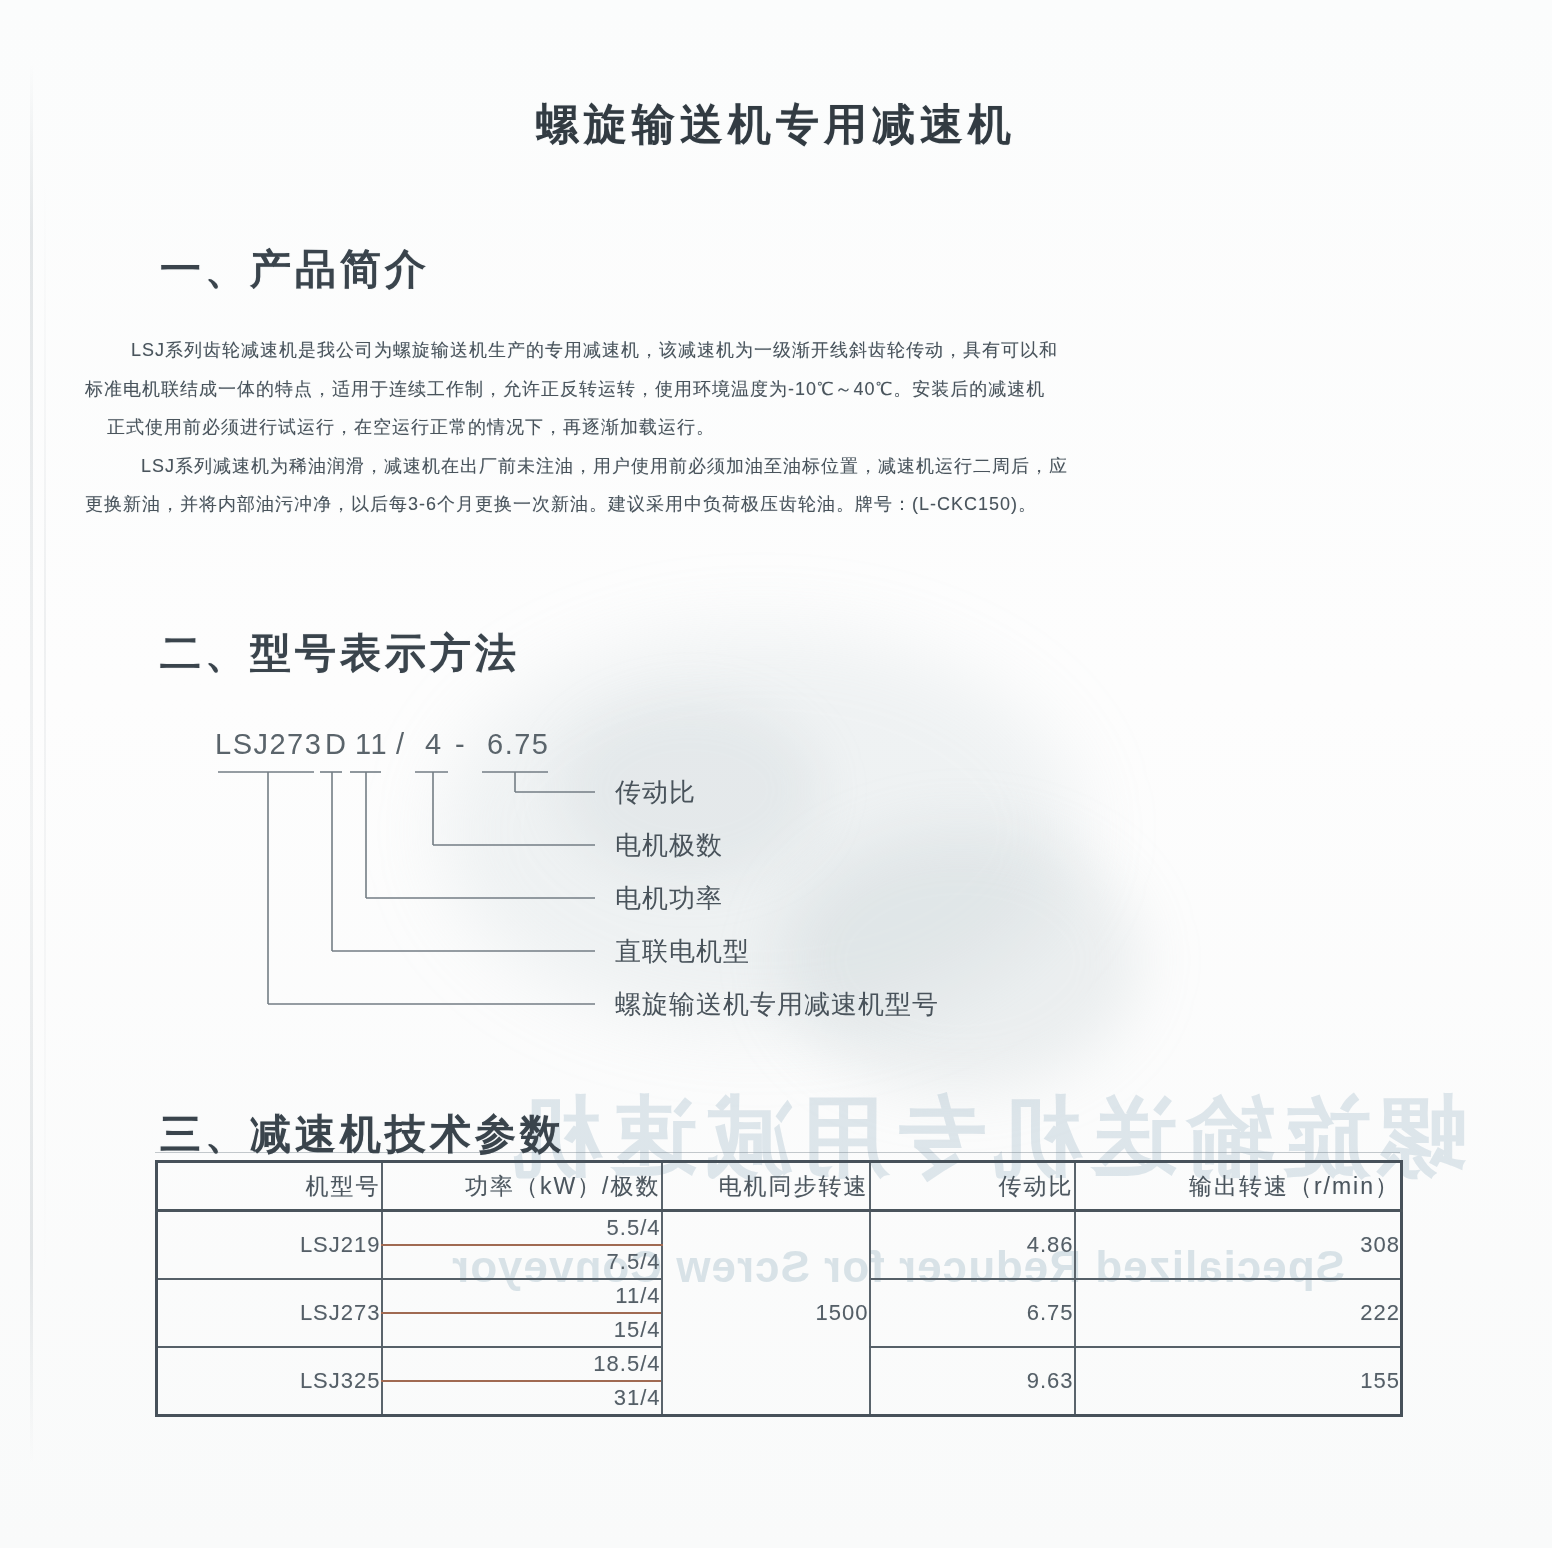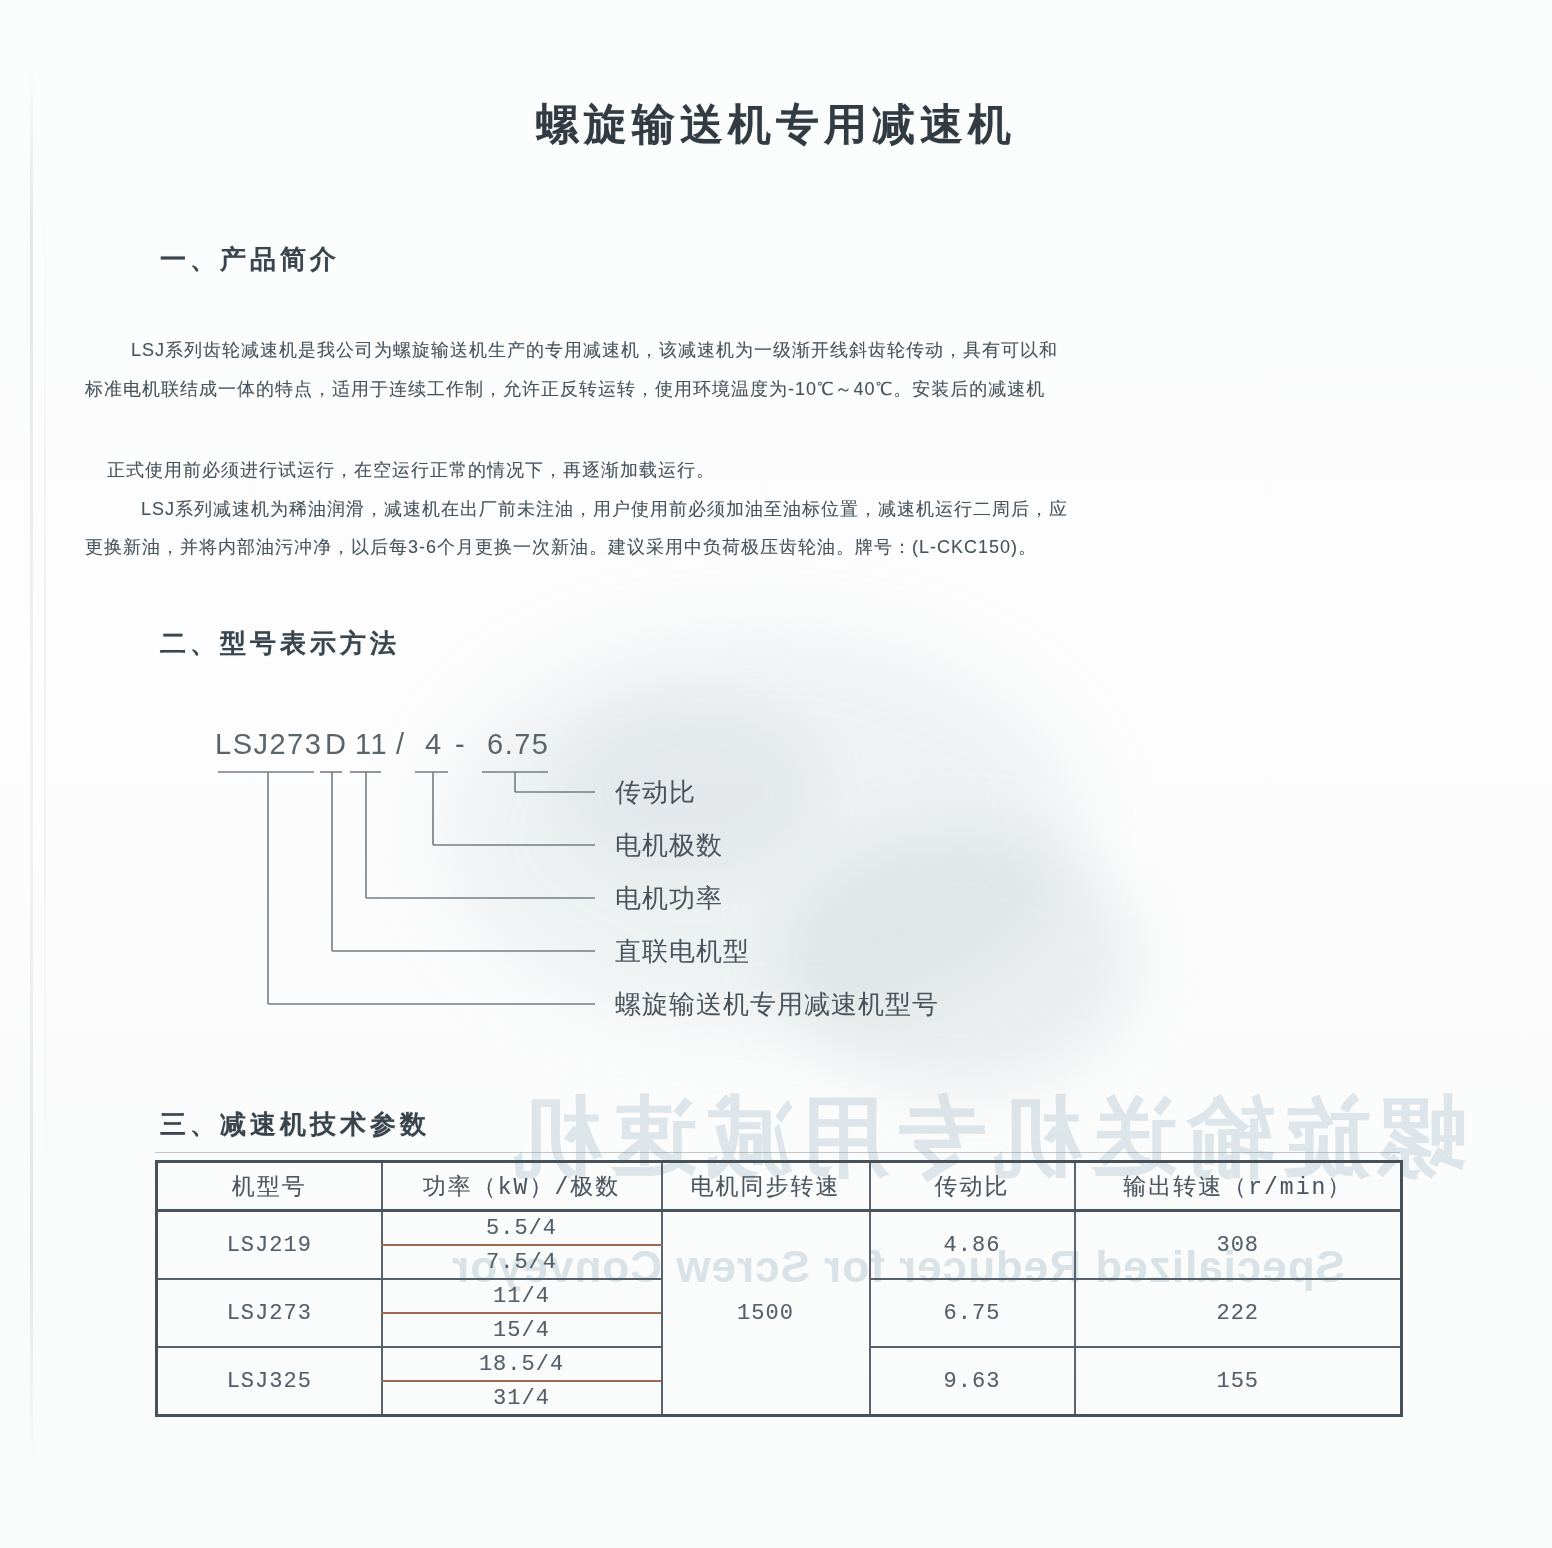--- a/index.html
+++ b/index.html
@@ -46,55 +46,55 @@
   .doc-title {
     position:absolute; left:0; top:96px; width:100%;
     text-align:center;
     font-size:43px; font-weight:700; letter-spacing:5px;
     color:#323b42;
     text-shadow:0 0 1px rgba(60,80,95,0.35);
   }
 
   .sec-heading {
     position:absolute; left:160px;
-    font-size:26px; font-weight:600; letter-spacing:4px;
+    font-size:41px; font-weight:600; letter-spacing:4px;
     color:#3a444c;
     text-shadow:0 0 1px rgba(60,80,95,0.3);
   }
   .sec-1 { top:242px; }
   .sec-2 { top:626px; }
   .sec-3 { top:1083px;margin-top:24px; }
 
   .intro-block {
     position:absolute; left:85px; top:331px; width:1400px;
     font-size:18px; line-height:38.5px; letter-spacing:1px;
     color:#4a545c;
     text-shadow:0 0 0.8px rgba(70,95,110,0.3);
   }
   .intro-line { white-space:nowrap; }
   .ind-2em { padding-left:46px; }
-  .ind-1em { padding-left:22px;margin-top:43px; }
+  .ind-1em { padding-left:22px; }
   .ind-2em-b { padding-left:56px; }
 
   .model-diagram { position:absolute; left:210px; top:720px; }
   .model-diagram text { fill:#5a646b; }
   .model-diagram .code-tok { font-size:29px; letter-spacing:1.5px; }
   .model-diagram .diag-label { font-size:26px; fill:#49535b; letter-spacing:1px; }
   .model-diagram line { stroke:#737d84; stroke-width:1.6; }
 
   
   .params-table {
     position:absolute; left:155px; top:1160px;
     border-collapse:collapse; table-layout:fixed;
     width:1245px;
     border:3px solid #47515a;
     font-size:22px; color:#555f67;
     text-shadow:0 0 0.8px rgba(70,95,110,0.25);
   }
-  .params-table th, .params-table td { text-align:center; vertical-align:middle; padding:0;font-family:Liberation Mono, monospace; }
+  .params-table th, .params-table td { text-align:right; vertical-align:middle; padding:0; }
   .params-table th {
     height:46px; font-weight:400; font-size:23px; color:#4c565e;
     letter-spacing:2px;
     border-bottom:3px solid #4a545c;
   }
   .params-table td { height:32px; letter-spacing:1px; }
   .bl { border-left:2px solid #5a646c;margin-left:43px; }
   .sep-sub   { border-bottom:2px solid #a06a52; }
   .sep-group { border-bottom:2px solid #566068; }
   .col-model { width:225px; }

